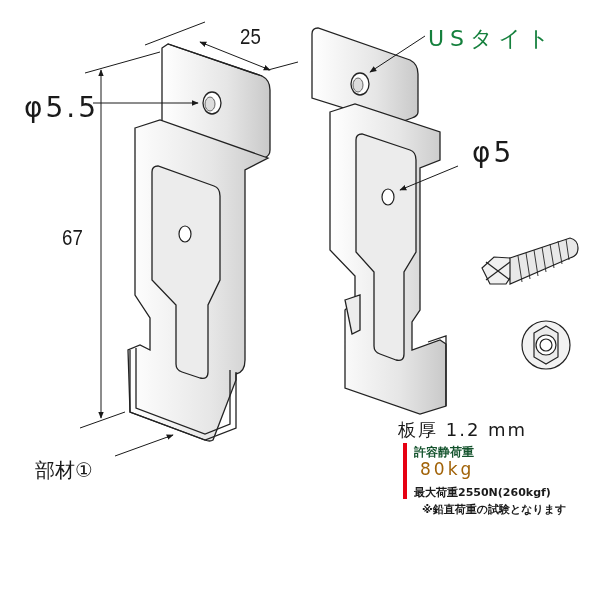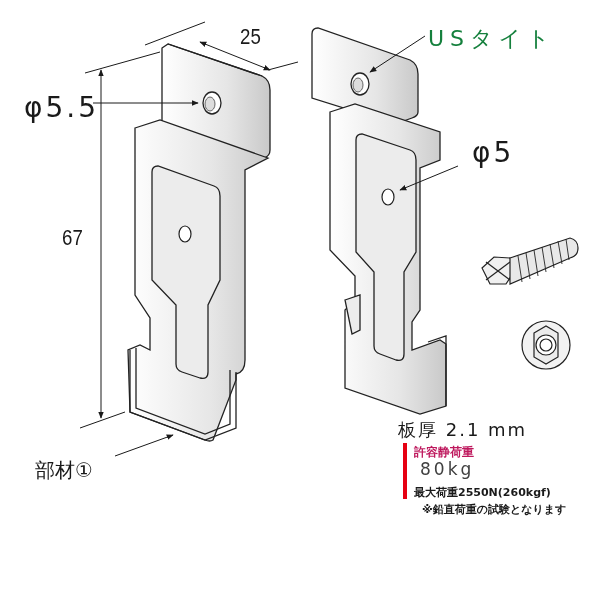--- a/index.html
+++ b/index.html
@@ -5,22 +5,22 @@
   html, body { margin:0; padding:0; background:#fff; }
   body { width:600px; height:600px; position:relative; overflow:hidden; font-family:"DejaVu Sans", sans-serif; }
   svg.drawing { position:absolute; left:0; top:0; }
   .lbl { position:absolute; color:#1a1a1a; white-space:nowrap; }
   .dim { font-family:"Liberation Sans", sans-serif; font-size:22px; transform:scaleX(0.85); transform-origin:left top; }
   .phi { font-family:"DejaVu Sans", sans-serif; font-size:28px; letter-spacing:3px; }
   .product { color:#15803d; font-size:22px; letter-spacing:6px; }
   .part { font-size:20px;text-align:right; }
   .spec-thick { font-size:18px; letter-spacing:2px; }
   .redbar { position:absolute; left:403px; top:443px; width:4px; height:56px; background:#e60012; }
-  .load-label { color:#be185d; font-size:12px; font-weight:bold; }
-  .load-value { color:#404040; font-size:17px; letter-spacing:3px; }
+  .load-label { color:#14532d; font-size:12px; font-weight:bold; }
+  .load-value { color:#a16207; font-size:17px; letter-spacing:3px; }
   .max-load { font-size:11px; font-weight:bold; }
   .note { font-size:11px; font-weight:bold; }
 </style>
 </head>
 <body>
 
 <svg class="drawing" width="600" height="600" viewBox="0 0 600 600">
   <defs>
     <linearGradient id="metal" x1="0" y1="0" x2="1" y2="0">
       <stop offset="0" stop-color="#ffffff"></stop>
@@ -106,18 +106,18 @@
   </g>
 </svg>
 
 <div class="lbl dim" style="left:240px; top:24px;">25</div>
 <div class="lbl dim" style="left:62px; top:225px;">67</div>
 <div class="lbl phi" style="left:24px; top:91px;">φ5.5</div>
 <div class="lbl phi" style="left:472px; top:136px;">φ5</div>
 <div class="lbl product" style="left:428px; top:24px;">USタイト</div>
 <div class="lbl part" style="left:35px; top:457px;">部材①</div>
 
-<div class="lbl spec-thick" style="left:398px; top:418px;">板厚 2.1 mm</div>
+<div class="lbl spec-thick" style="left:398px; top:418px;">板厚 1.2 mm</div>
 <div class="redbar"></div>
 <div class="lbl load-label" style="left:414px; top:444px;">許容静荷重</div>
 <div class="lbl load-value" style="left:420px; top:459px;">80kg</div>
 <div class="lbl max-load" style="left:414px; top:485px;">最大荷重2550N(260kgf)</div>
 <div class="lbl note" style="left:400px; top:502px;margin-left:22px;">※鉛直荷重の試験となります</div>
 
 </body></html>

